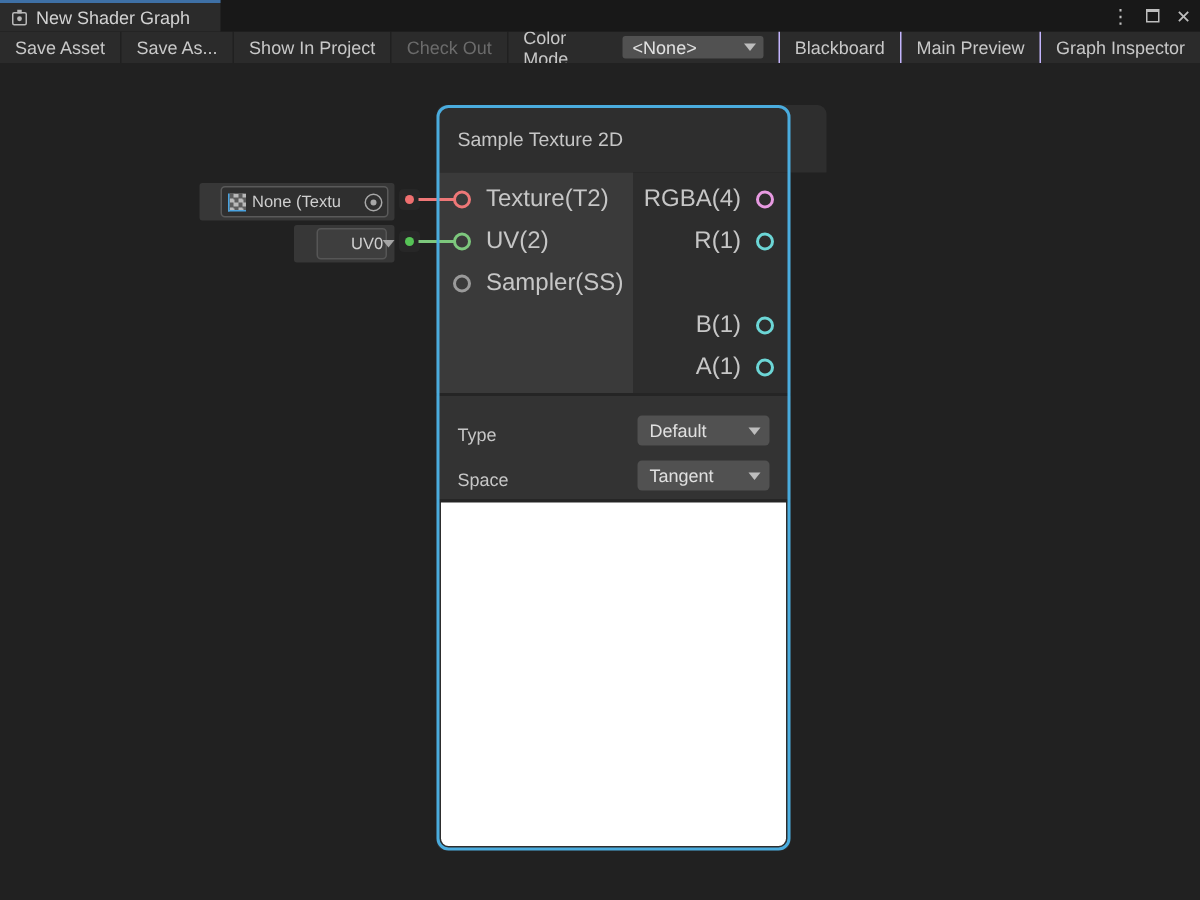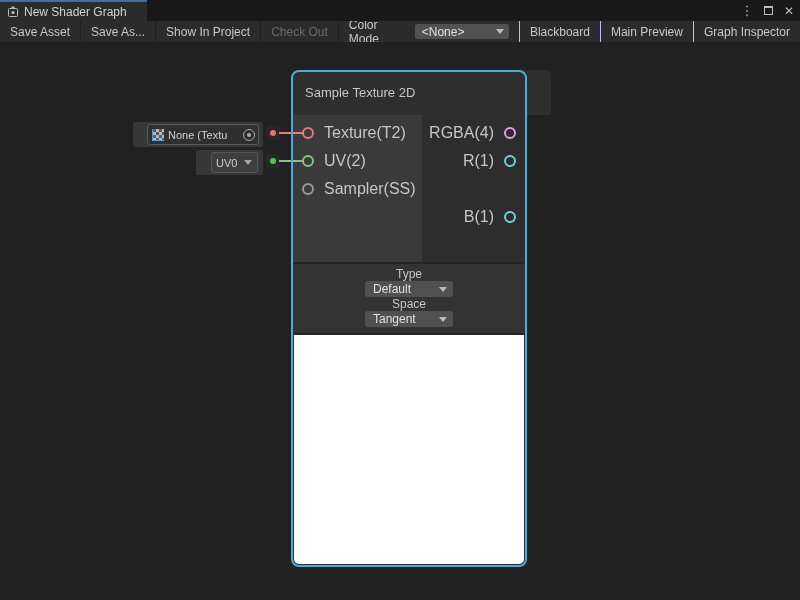--- a/index.html
+++ b/index.html
@@ -47,21 +47,21 @@
   .in-col  .port-row { padding-left:11px; }
   .out-col .port-row { justify-content:flex-end; padding-right:11px; }
   .ring { width:12px; height:12px; border:2px solid #999; border-radius:50%; flex:0 0 auto; }
   .port-label { font-size:16px; color:#c6c6c6; }
   .in-col  .port-label { margin-left:10px; }
   .out-col .port-label { margin-right:10px; }
 
   .divider { position:absolute; left:0; width:236px; height:2px; background:#252525; }
 
   .node-controls { position:absolute; left:0; top:194px; width:236px; height:69px; background:#333333; padding-top:3px; }
-  .ctl-row { height:30px; display:flex; align-items:center; justify-content:space-between; padding:0 14px;flex-direction:column; }
+  .ctl-row { height:30px; display:flex; align-items:flex-end; justify-content:space-between; padding:0 14px; }
   .ctl-label { font-size:12px; color:#c6c6c6; }
   .ctl-dd { width:88px; height:20px; background:#515151; border-radius:3px; display:flex; align-items:center;
             justify-content:space-between; padding:0 6px 0 8px; color:#e0e0e0; font-size:12px; cursor:default; }
 
   .node-preview { position:absolute; left:0; top:265px; width:236px; height:232px; background:#2d2d2d; border-radius:0 0 6px 6px; }
   .preview-img { position:absolute; left:3px; right:3px; top:0; bottom:3px; background:#ffffff; border-radius:0 0 5px 5px; }
 
   
   .obj-row { position:absolute; left:133px; top:80px; width:130px; height:25px; background:#373737; border-radius:2px; z-index:2; }
   .obj-field { position:absolute; left:147px; top:82px; width:112px; height:21px; background:#2f2f2f;
@@ -71,21 +71,21 @@
               background:conic-gradient(#b9b9b9 90deg, #5c5c5c 90deg 180deg, #b9b9b9 180deg 270deg, #5c5c5c 270deg);
               background-size:6px 6px; border-left:1px solid #4aa3e0; border-bottom:1px solid #4aa3e0; }
   .obj-text { flex:1; font-size:11px; color:#cfcfcf; white-space:nowrap; overflow:hidden; }
   .picker { width:12px; height:12px; border:1px solid #a8a8a8; border-radius:50%; flex:0 0 auto;
             display:flex; align-items:center; justify-content:center; }
   .picker i { display:block; width:4px; height:4px; background:#a8a8a8; border-radius:50%; }
 
   .uv-row { position:absolute; left:196px; top:108px; width:67px; height:25px; background:#373737; border-radius:2px; z-index:2; }
   .uv-dd { position:absolute; left:211px; top:110px; width:47px; height:21px; background:#3e3e3e;
            border:1px solid #565656; border-radius:3px; display:flex; align-items:center; justify-content:space-between;
-           padding:0 5px 0 4px; font-size:11px; color:#cfcfcf; z-index:3; cursor:default; }
+           padding:0 5px 0 22px; font-size:11px; color:#cfcfcf; z-index:3; cursor:default; }
   .uv-dd .arrow { border-top-color:#a5a5a5; }
 
   .conn-sq { position:absolute; width:14px; height:14px; background:#272727; border-radius:3px; z-index:2;
              display:flex; align-items:center; justify-content:center; }
   .conn-sq i { display:block; width:6px; height:6px; border-radius:50%; }
   .wire { position:absolute; height:2px; z-index:3; }
 </style>
 </head>
 <body>
 
@@ -177,20 +177,24 @@
             <span class="ring" style="border-color: rgb(231, 154, 225);"></span>
           </div>
           <div class="port-row" style="top:32px;">
             <span class="port-label">R(1)</span>
             <span class="ring" style="border-color: rgb(108, 214, 214);"></span>
           </div>
           <div class="port-row" style="top:88px;">
             <span class="port-label">B(1)</span>
             <span class="ring" style="border-color: rgb(108, 214, 214);"></span>
           </div>
+          <div class="port-row" style="top:116px;">
+            <span class="port-label">A(1)</span>
+            <span class="ring" style="border-color: rgb(108, 214, 214);"></span>
+          </div>
         </div>
       </div>
 
       <div class="divider" style="top:192px;"></div>
 
       <div class="node-controls">
         <div class="ctl-row">
           <span class="ctl-label">Type</span>
           <div class="ctl-dd">
             <span>Default</span>

